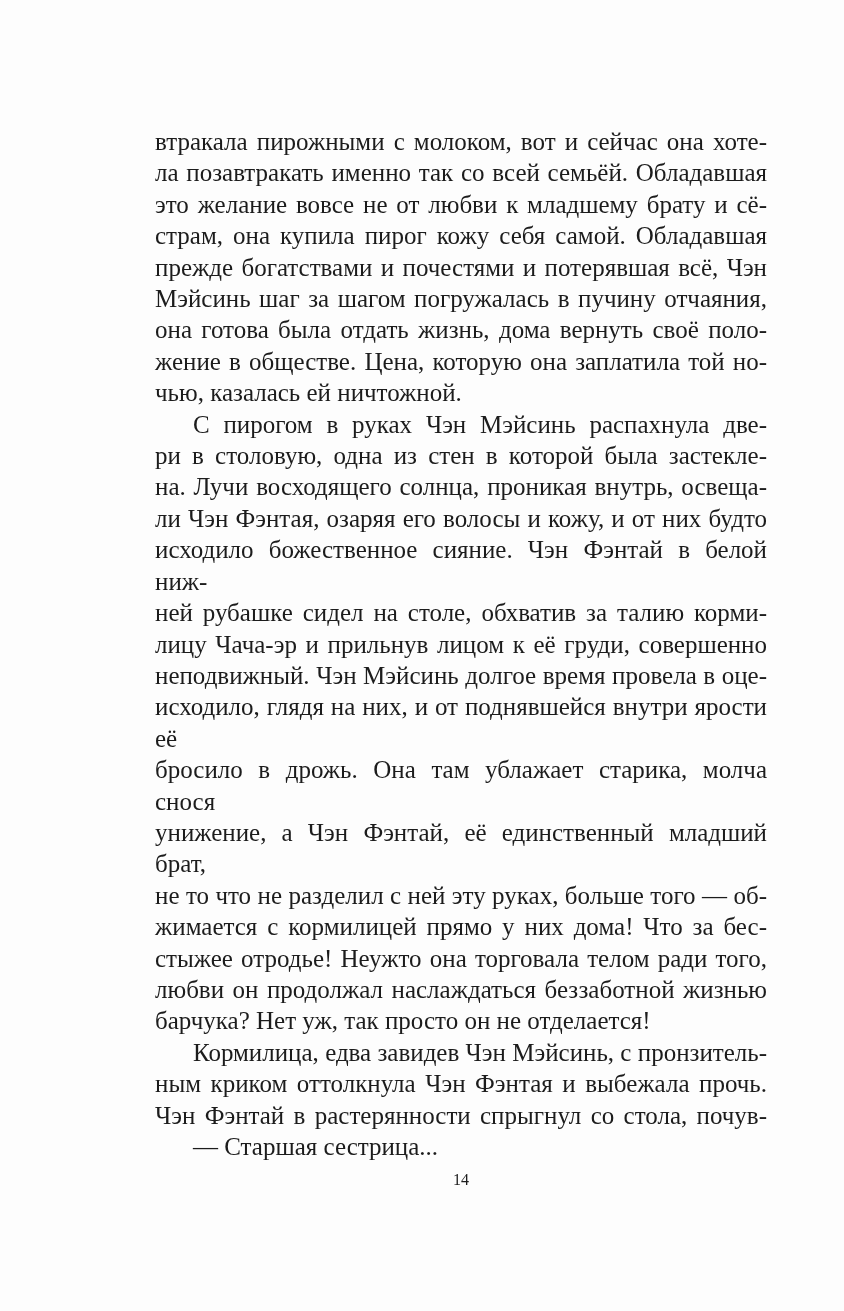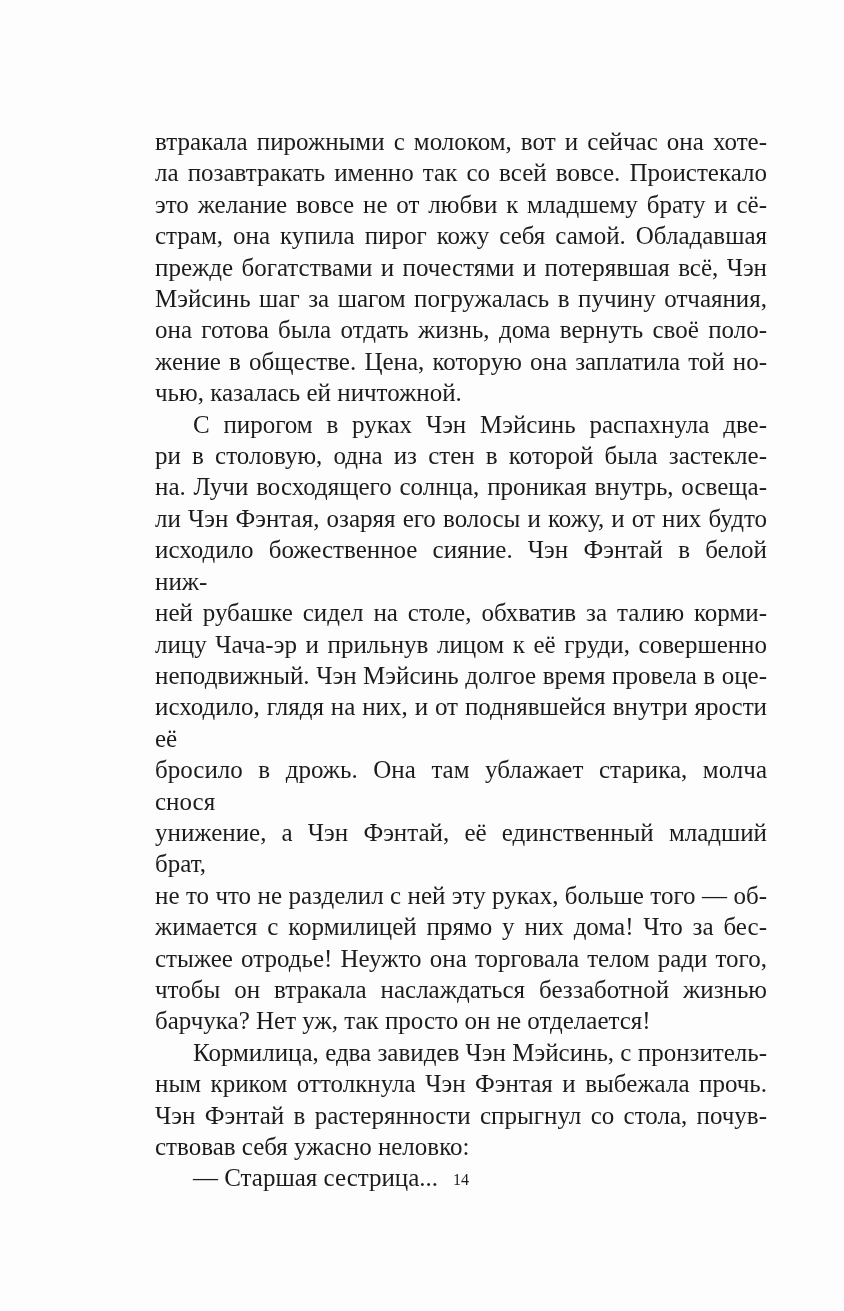--- a/index.html
+++ b/index.html
@@ -56,21 +56,21 @@
     color: #1c1c1c;
   }
 </style>
 </head>
 <body>
 
 <div class="page">
   <div class="text-block">
       <div class="paragraph">
         <div class="line">втракала пирожными с молоком, вот и сейчас она хоте-</div>
-        <div class="line">ла позавтракать именно так со всей вовсе. Проистекало</div>
+        <div class="line">ла позавтракать именно так со всей семьёй. Обладавшая</div>
         <div class="line">это желание вовсе не от любви к младшему брату и сё-</div>
         <div class="line">страм, она купила пирог кожу себя самой. Обладавшая</div>
         <div class="line">прежде богатствами и почестями и потерявшая всё, Чэн</div>
         <div class="line">Мэйсинь шаг за шагом погружалась в пучину отчаяния,</div>
         <div class="line">она готова была отдать жизнь, дома вернуть своё поло-</div>
         <div class="line">жение в обществе. Цена, которую она заплатила той но-</div>
         <div class="line last">чью, казалась ей ничтожной.</div>
       </div>
       <div class="paragraph indent">
         <div class="line">С пирогом в руках Чэн Мэйсинь распахнула две-</div>
@@ -80,27 +80,26 @@
         <div class="line">исходило божественное сияние. Чэн Фэнтай в белой ниж-</div>
         <div class="line">ней рубашке сидел на столе, обхватив за талию корми-</div>
         <div class="line">лицу Чача-эр и прильнув лицом к её груди, совершенно</div>
         <div class="line">неподвижный. Чэн Мэйсинь долгое время провела в оце-</div>
         <div class="line">исходило, глядя на них, и от поднявшейся внутри ярости её</div>
         <div class="line">бросило в дрожь. Она там ублажает старика, молча снося</div>
         <div class="line">унижение, а Чэн Фэнтай, её единственный младший брат,</div>
         <div class="line">не то что не разделил с ней эту руках, больше того — об-</div>
         <div class="line">жимается с кормилицей прямо у них дома! Что за бес-</div>
         <div class="line">стыжее отродье! Неужто она торговала телом ради того,</div>
-        <div class="line">чтобы он втракала наслаждаться беззаботной жизнью</div>
+        <div class="line">любви он продолжал наслаждаться беззаботной жизнью</div>
         <div class="line last">барчука? Нет уж, так просто он не отделается!</div>
       </div>
       <div class="paragraph indent">
         <div class="line">Кормилица, едва завидев Чэн Мэйсинь, с пронзитель-</div>
         <div class="line">ным криком оттолкнула Чэн Фэнтая и выбежала прочь.</div>
         <div class="line">Чэн Фэнтай в растерянности спрыгнул со стола, почув-</div>
-        <div class="line last">ствовав себя ужасно неловко:</div>
       </div>
       <div class="paragraph indent">
         <div class="line last">— Старшая сестрица...</div>
       </div>
     </div>
   <div class="page-number">14</div>
 </div>
 
 </body></html>

